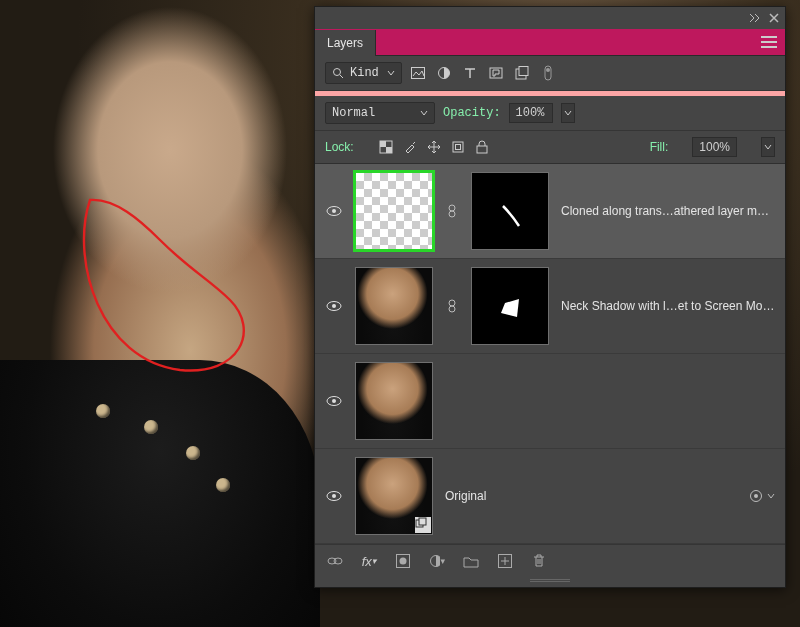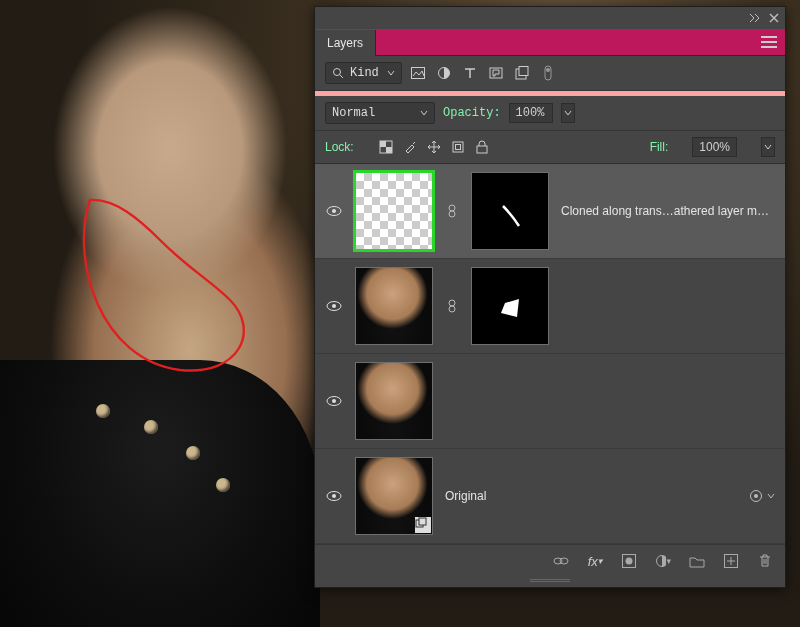--- a/index.html
+++ b/index.html
@@ -107,21 +107,21 @@
       radial-gradient(circle at 48% 34%, #caa27d 0%, #a77c56 40%, transparent 55%),
       radial-gradient(ellipse at 50% 78%, #111 0%, #0a0a0a 60%),
       linear-gradient(180deg,#5b4a36 0%, #2b241b 60%, #0d0c0b 100%);
   }
   .thumb-wrap { position:relative; flex-shrink:0; }
   .link-icon { width:14px; display:flex; align-items:center; justify-content:center; color:#bbb; flex-shrink:0;}
   .layer-name { color:#e4e4e4; flex:1; white-space:nowrap; overflow:hidden; text-overflow:ellipsis;}
   .layer .style-ind { margin-left:auto; display:flex; align-items:center; gap:4px; color:#bbb;}
 
   .panel-footer {
-    display:flex; justify-content:flex-end; align-items:center; gap:18px;
+    display:flex; align-items:center; gap:18px;
     padding:8px 12px 10px; border-top:1px solid #353535;
   }
   .panel-footer .ficon { width:16px; height:16px; color:#bbb; display:flex; align-items:center; justify-content:center;}
   .panel-resize { height:8px; display:flex; justify-content:center; }
   .panel-resize div { width:40px; height:3px; border-top:1px solid #666; border-bottom:1px solid #666; }
 
   svg { display:block; }
 </style>
 </head>
 <body>
@@ -314,20 +314,21 @@
           <svg width="10" height="14">
             <ellipse cx="5" cy="4" rx="3" ry="3" stroke="#bbb" fill="none"></ellipse>
             <ellipse cx="5" cy="10" rx="3" ry="3" stroke="#bbb" fill="none"></ellipse>
           </svg>
         </span>
       <div class="thumb mask">
         <svg width="50" height="50">
             <path d="M20 22 L34 18 L32 36 L16 32 Z" fill="#fff"></path>
           </svg>
       </div>
+      <span class="layer-name">Neck Shadow with l…et to Screen Mode</span>
     </div>
 
     <div class="layer">
       <span class="eye">
           <svg width="16" height="12">
             <ellipse cx="8" cy="6" rx="7" ry="4.5" stroke="#ddd" fill="none"></ellipse>
             <circle cx="8" cy="6" r="2" fill="#ddd"></circle>
           </svg>
         </span>
       <div class="thumb-wrap">

